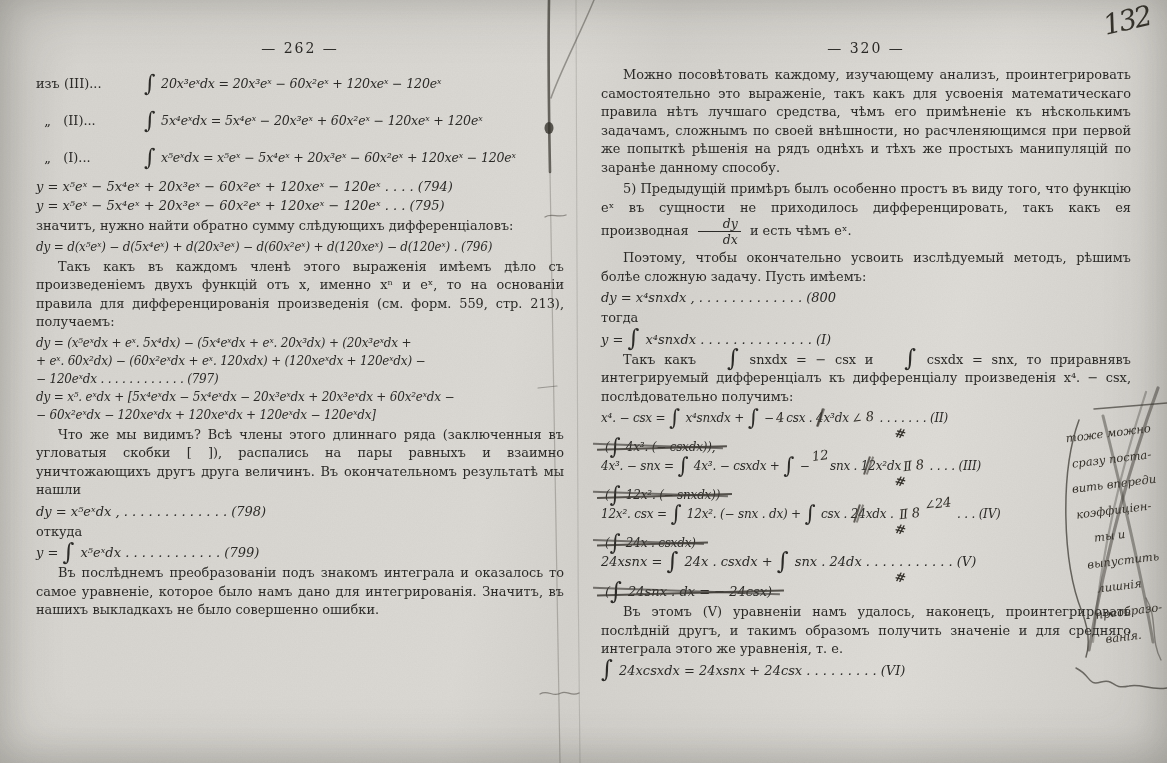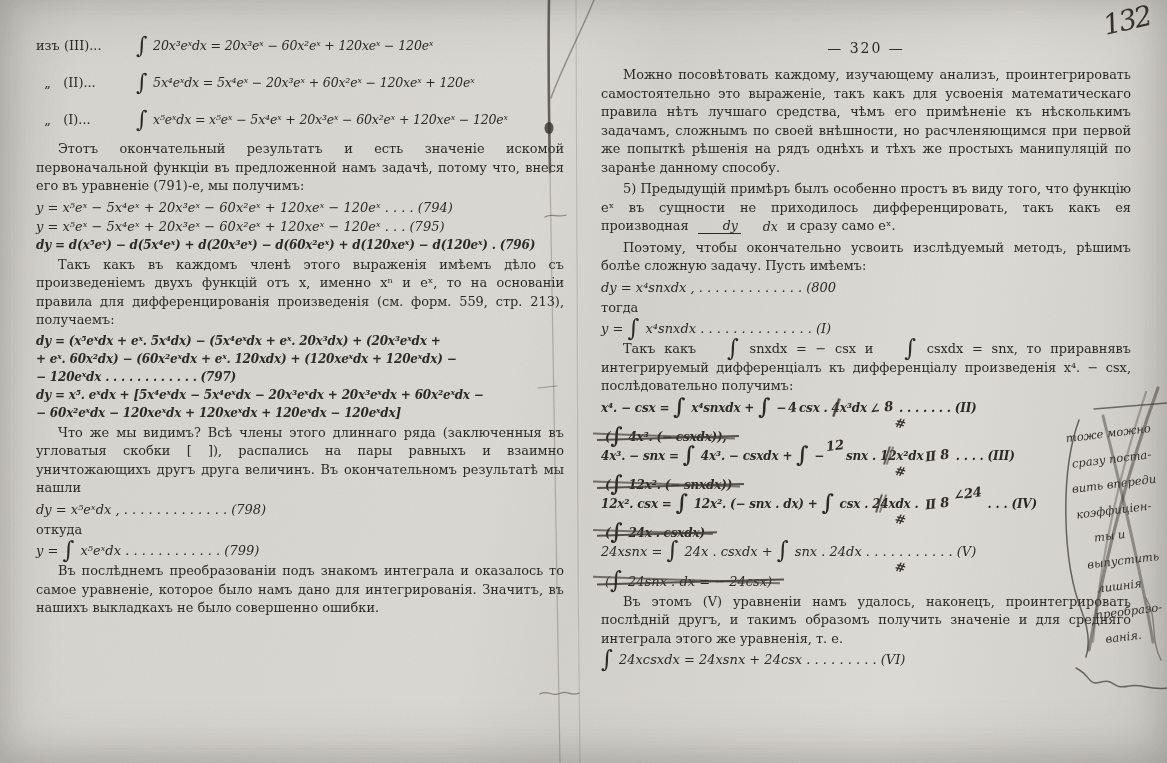--- a/index.html
+++ b/index.html
@@ -11,26 +11,26 @@
   .sheet::after{content:"";position:absolute;inset:0;pointer-events:none;
     box-shadow:inset 0 0 60px rgba(60,58,52,.25), inset 0 -8px 30px rgba(60,58,52,.12);}
   .grain{position:absolute;inset:0;pointer-events:none;}
   .page{position:absolute;top:26px;}
   .pl{left:36px;width:528px;}
   .pr{left:601px;width:530px;}
   .phead{text-align:center;font-size:14px;letter-spacing:2px;margin:14px 0 10px;}
   .para{font-size:12.9px;line-height:18.5px;text-align:justify;text-indent:22px;margin:3px 0;}
   .ni{text-indent:0;}
   .eq{font-style:italic;font-size:13px;margin:4px 0;white-space:nowrap;}
-  .eq.small{font-size:12px;letter-spacing:-0.2px;font-weight:bold;}
-  .eqrow{display:flex;align-items:center;margin:2px 0;height:35px;white-space:nowrap;}
+  .eq.small{font-size:12px;letter-spacing:-0.2px;}
+  .eqrow{display:flex;align-items:center;margin:2px 0;height:35px;white-space:nowrap;gap:8px;}
   .rowpre{white-space:pre;font-size:12.9px;width:100px;flex:none;}
   .roweq{font-style:italic;font-size:12.6px;letter-spacing:-0.2px;}
   .int{font-size:1.75em;line-height:0;vertical-align:-0.12em;display:inline-block;margin:0 2px 0 0;transform:scaleY(1.05);font-style:normal;}
-  .frac{display:inline-flex;flex-direction:row;text-align:center;font-style:italic;vertical-align:middle;margin:0 5px;line-height:13px;font-size:12.5px;}
+  .frac{display:inline-flex;flex-direction:column;text-align:center;font-style:italic;vertical-align:middle;margin:0 5px;line-height:13px;font-size:12.5px;}
   .frac .num{border-bottom:1.2px solid #2b2a27;padding:0 3px 1px;}
   .frac .den{padding-top:1px;}
   .eqblock{margin:2px 0;}
   .hand{font-style:italic;color:#2e2b25;display:inline-block;transform:rotate(-7deg);font-size:1.1em;margin:0 2px;}
   .hsup{position:relative;top:-0.75em;}
   .hash{display:inline-block;transform:rotate(14deg);font-weight:bold;color:#34312b;font-size:13px;}
   .hashline{text-align:center;line-height:7px;height:7px;margin:1px 0;position:relative;left:34px;}
   .sl{position:relative;display:inline-block;}
   .sl::before{content:"";position:absolute;left:38%;top:-18%;width:2px;height:135%;background:#3e3b35;transform:rotate(18deg);opacity:.8;}
   .sl::after{content:"";position:absolute;left:58%;top:-18%;width:1.6px;height:135%;background:#3e3b35;transform:rotate(20deg);opacity:.55;}
@@ -58,37 +58,38 @@
 
   <svg class="grain" width="1167" height="763">
     <filter id="n">
         <feTurbulence type="fractalNoise" baseFrequency="0.8" numOctaves="2" stitchTiles="stitch"></feTurbulence>
       <feColorMatrix type="matrix" values="0 0 0 0 0.25  0 0 0 0 0.24  0 0 0 0 0.22  0 0 0 0.5 0"></feColorMatrix>
       </filter>
     <rect width="100%" height="100%" filter="url(#n)" opacity="0.12"></rect>
   </svg>
 
   <div class="page pl">
+    <div class="phead">— 262 —</div>
 
     <div class="eqrow">
       <span class="rowpre">изъ (III)...</span>
       <span class="roweq iq"><span class="int">∫</span> 20x³eˣdx = 20x³eˣ − 60x²eˣ + 120xeˣ − 120eˣ</span>
     </div>
     <div class="eqrow">
       <span class="rowpre">  „   (II)...</span>
       <span class="roweq iq"><span class="int">∫</span> 5x⁴eˣdx = 5x⁴eˣ − 20x³eˣ + 60x²eˣ − 120xeˣ + 120eˣ</span>
     </div>
     <div class="eqrow">
       <span class="rowpre">  „   (I)...</span>
       <span class="roweq iq"><span class="int">∫</span> x⁵eˣdx = x⁵eˣ − 5x⁴eˣ + 20x³eˣ − 60x²eˣ + 120xeˣ − 120eˣ</span>
     </div>
 
-    <p class="para">Этотъ окончательный результатъ и есть значеніе искомой первоначальной функціи въ предложенной намъ задачѣ, потому что, внеся его въ уравненіе (791)-е, мы получимъ:</p>
     <div class="eq">y = x⁵eˣ − 5x⁴eˣ + 20x³eˣ − 60x²eˣ + 120xeˣ − 120eˣ . . . . (794)</div>
     <div class="eq">y = x⁵eˣ − 5x⁴eˣ + 20x³eˣ − 60x²eˣ + 120xeˣ − 120eˣ  . . . (795)</div>
+    <p class="para ni">значитъ, нужно найти обратно сумму слѣдующихъ дифференціаловъ:</p>
     <div class="eq small">dy = d(x⁵eˣ) − d(5x⁴eˣ) + d(20x³eˣ) − d(60x²eˣ) + d(120xeˣ) − d(120eˣ) . (796)</div>
     <p class="para">Такъ какъ въ каждомъ членѣ этого выраженія имѣемъ дѣло съ произведеніемъ двухъ функцій отъ x, именно xⁿ и eˣ, то на основаніи правила для дифференцированія произведенія (см. форм. 559, стр. 213), получаемъ:</p>
     <div class="eq small">dy = (x⁵eˣdx + eˣ. 5x⁴dx) − (5x⁴eˣdx + eˣ. 20x³dx) + (20x³eˣdx +</div>
     <div class="eq small">+ eˣ. 60x²dx) − (60x²eˣdx + eˣ. 120xdx) + (120xeˣdx + 120eˣdx) −</div>
     <div class="eq small">− 120eˣdx . . . . . . . . . . . . (797)</div>
     <div class="eq small">dy = x⁵. eˣdx + [5x⁴eˣdx − 5x⁴eˣdx − 20x³eˣdx + 20x³eˣdx + 60x²eˣdx −</div>
     <div class="eq small">− 60x²eˣdx − 120xeˣdx + 120xeˣdx + 120eˣdx − 120eˣdx]</div>
     <p class="para">Что же мы видимъ? Всѣ члены этого длиннаго ряда (заключенныя въ угловатыя скобки [ ]), распались на пары равныхъ и взаимно уничтожающихъ другъ друга величинъ. Въ окончательномъ результатѣ мы нашли</p>
     <div class="eq">dy = x⁵eˣdx ,  . . . . . . . . . . . . . (798)</div>
     <p class="para ni">откуда</p>
@@ -99,21 +100,21 @@
   <div class="page pr">
     <div class="phead">— 320 —</div>
 
     <p class="para">Можно посовѣтовать каждому, изучающему анализъ, проинтегрировать самостоятельно это выраженіе, такъ какъ для усвоенія математическаго правила нѣтъ лучшаго средства, чѣмъ его примѣненіе къ нѣсколькимъ задачамъ, сложнымъ по своей внѣшности, но расчленяющимся при первой же попыткѣ рѣшенія на рядъ однѣхъ и тѣхъ же простыхъ манипуляцій по заранѣе данному способу.</p>
 
     <p class="para"><span>5) Предыдущій примѣръ былъ особенно простъ въ виду того, что функцію eˣ въ сущности не приходилось дифференцировать, такъ какъ ея производная</span>
       <span class="frac">
           <span class="num">dy</span>
           <span class="den">dx</span>
         </span>
-      <span>и сразу само eˣ.</span></p>
+      <span>и есть чѣмъ eˣ.</span></p>
 
     <p class="para">Поэтому, чтобы окончательно усвоить изслѣдуемый методъ, рѣшимъ болѣе сложную задачу. Пусть имѣемъ:</p>
     <div class="eq">dy = x⁴snxdx ,  . . . . . . . . . . . . . (800</div>
     <p class="para ni">тогда</p>
     <div class="eq iq">y = <span class="int">∫</span> x⁴snxdx  . . . . . . . . . . . . . . (I)</div>
     <p class="para iq2">Такъ какъ <span class="int">∫</span> snxdx = − csx и <span class="int">∫</span> csxdx = snx, то приравнявъ интегрируемый дифференціалъ къ дифференціалу произведенія x⁴. − csx, послѣдовательно получимъ:</p>
 
     <div class="eqblock">
       <div class="eq small"><span class="iq">x⁴. − csx = <span class="int">∫</span> x⁴snxdx + <span class="int">∫</span> −</span><span class="hand">4</span><span>csx . </span><span class="sl">4</span><span>x³dx</span><span class="hand">∠ 8</span><span> . . . . . . . (II)</span></div>
       <div class="hashline"><span class="hash">#</span></div>

